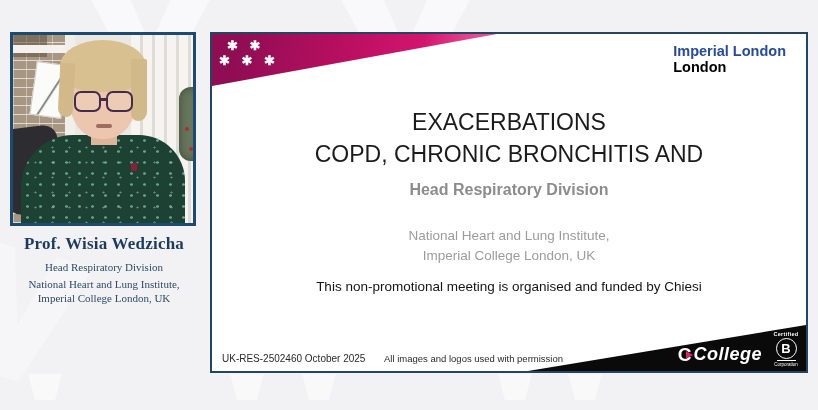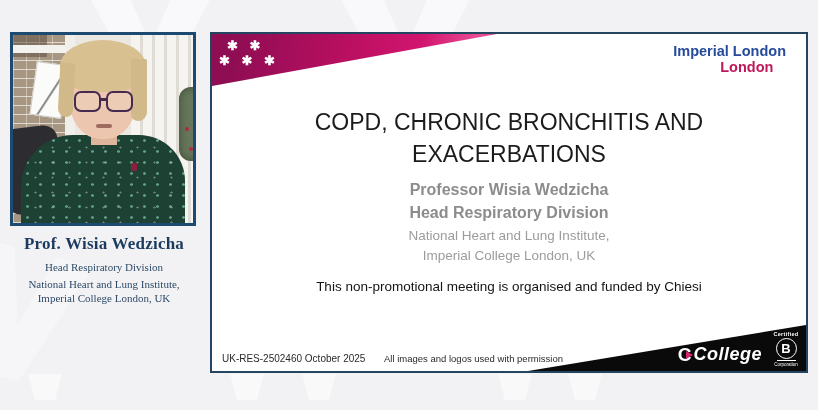--- a/index.html
+++ b/index.html
@@ -72,21 +72,21 @@
   .slide{position:absolute;left:210px;top:32px;width:598px;height:341px;background:#ffffff;
     border:2px solid #24455f;box-sizing:border-box;}
   .banner{position:absolute;left:0;top:0;width:285px;height:52px;
     background:linear-gradient(100deg,#8e0d53 8%,#b80f60 45%,#d2156f 72%,#e84a92 90%);
     clip-path:polygon(0 0,100% 0,0 100%);}
   .ast{position:absolute;color:#ffffff;font-size:13px;font-weight:bold;letter-spacing:4px;line-height:1;}
   .ast1{left:15px;top:5px;}
   .ast2{left:7px;top:20px;}
   .imperial{position:absolute;right:20px;top:10px;line-height:1.1;text-align:left;}
   .imp1{font-size:14.5px;font-weight:bold;color:#274b9b;display:block;}
-  .imp2{font-size:14.5px;font-weight:bold;color:#be185d;display:block;margin-left:47px;}
+  .imp2{font-size:14.5px;font-weight:bold;color:#000000;display:block;}
   .slide-title{position:absolute;left:0;top:72px;width:100%;text-align:center;
     font-size:23px;color:#1b1b1b;line-height:1.4;}
   .presenter-block{position:absolute;left:0;top:144px;width:100%;text-align:center;
     color:#8c8c8c;font-weight:bold;font-size:16px;line-height:1.45;}
   .aff-block{position:absolute;left:0;top:192px;width:100%;text-align:center;
     color:#9c9c9c;font-size:13.5px;line-height:1.45;}
   .funding{position:absolute;left:0;top:245px;width:100%;text-align:center;
     color:#141414;font-size:13.5px;}
   .footer-code{position:absolute;left:10px;bottom:7px;font-size:10px;color:#2a2a2a;}
   .footer-permission{position:absolute;left:172px;bottom:7px;font-size:9.5px;color:#2a2a2a;}
@@ -159,26 +159,25 @@
     <div class="banner"></div>
     <div class="ast ast1">✱ ✱</div>
     <div class="ast ast2">✱ ✱ ✱</div>
 
     <div class="imperial">
       <span class="imp1">Imperial London</span>
       <span class="imp2">London</span>
     </div>
 
     <div class="slide-title">
+      <div>EXACERBATIONS</div>
       <div>COPD, CHRONIC BRONCHITIS AND</div>
-      <div>EXACERBATIONS</div>
     </div>
 
     <div class="presenter-block">
-      <div>Professor Wisia Wedzicha</div>
       <div>Head Respiratory Division</div>
     </div>
 
     <div class="aff-block">
       <div>National Heart and Lung Institute,</div>
       <div>Imperial College London, UK</div>
     </div>
 
     <div class="funding">This non-promotional meeting is organised and funded by Chiesi</div>
 

